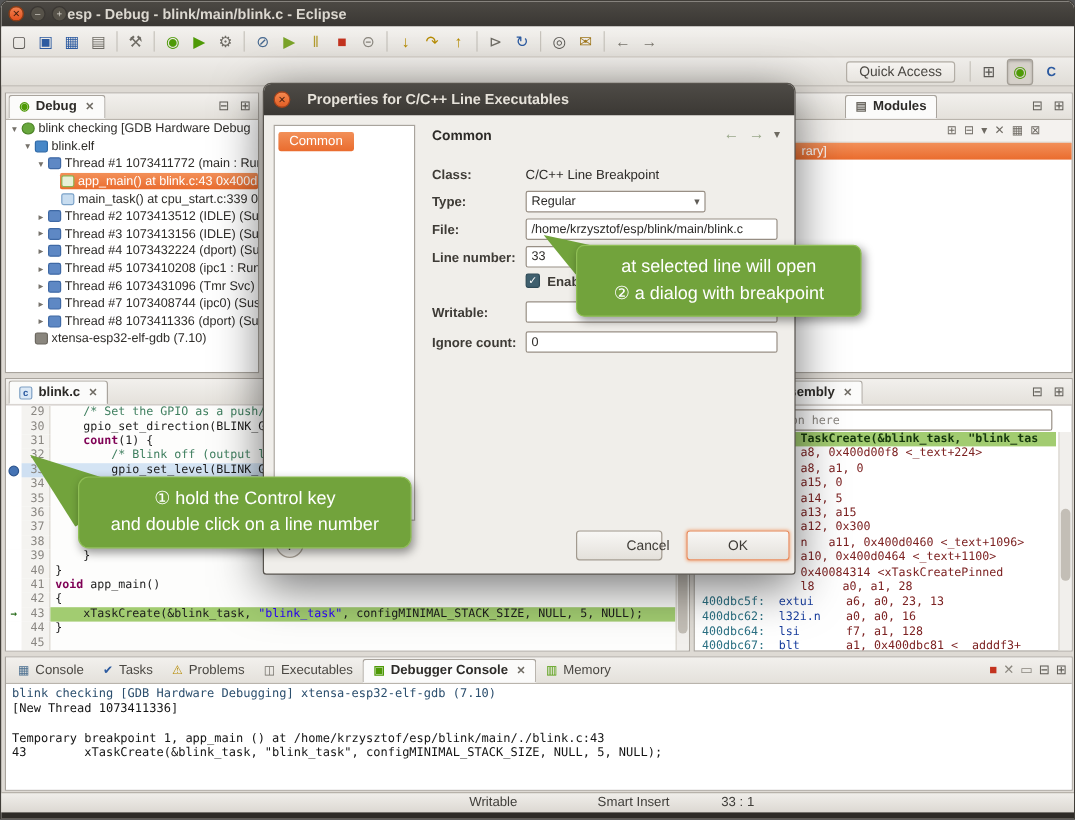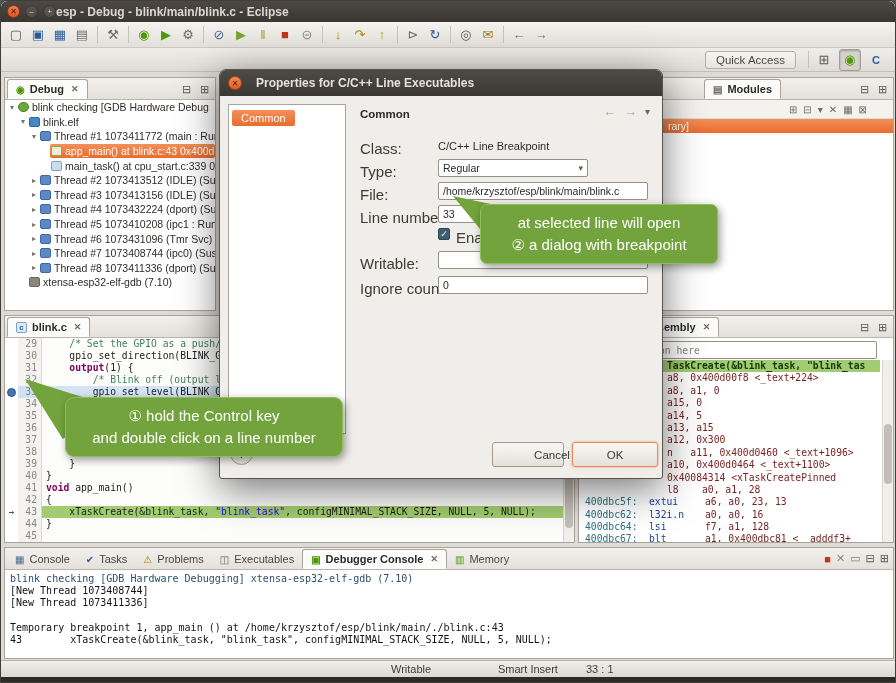--- a/index.html
+++ b/index.html
@@ -109,21 +109,21 @@
           border:1px solid #a8431a;color:#441f10;font-size:8px;line-height:13px;text-align:center;box-sizing:border-box;}
   #dtitle-text{margin-left:14px;color:#e6e2da;font-size:12px;font-weight:bold;}
   #dsidebar{position:absolute;left:8px;top:34px;width:118px;height:330px;background:#fff;
             border:1px solid #a9a49d;box-sizing:border-box;padding:3px;}
   #dsidebar-item{display:inline-block;padding:2px 9px;background:linear-gradient(#f29059,#ea6c2e);
                  color:#fff;font-size:11px;border-radius:2px;}
   #dsection{position:absolute;left:140px;top:38px;font-size:11.5px;font-weight:bold;color:#2d2b28;}
   #dnav{position:absolute;right:12px;top:34px;display:flex;gap:8px;align-items:center;}
   .dnav-arrow{color:#9aa88a;font-size:13px;}
   .dnav-menu{color:#6e6a61;font-size:10px;}
-  .dlabel{position:absolute;font-size:15px;color:#3e3b36;white-space:nowrap;}
+  .dlabel{position:absolute;font-size:11px;color:#3e3b36;white-space:nowrap;font-weight:bold;}
   .dvaltext{position:absolute;font-size:11px;color:#2d2b28;white-space:nowrap;}
   .dfield{position:absolute;height:17px;background:#fff;border:1px solid #988f85;border-radius:2px;
           font-size:10.5px;color:#2d2b28;display:flex;align-items:center;padding:8px 4px;box-sizing:border-box;}
   .dcombo{justify-content:space-between;}
   .combo-arrow{color:#5f5c56;font-size:9px;}
   #dcheck{position:absolute;left:218px;top:158px;width:12px;height:12px;background:#3f5f6e;
           border:1px solid #2e4a57;border-radius:2px;color:#fff;font-size:9px;line-height:11px;
           text-align:center;box-sizing:border-box;}
   .dbtn{position:absolute;height:25px;border:1px solid #a29a8f;border-radius:3px;
         background:linear-gradient(#f8f7f5,#e4e1db);font-size:11.5px;color:#3e3b36;
@@ -349,21 +349,21 @@
           <span class="lcode"><span>    </span><span class="cm">/* Set the GPIO as a push/</span></span>
         </div>
         <div class="eline">
           <span class="lmark"></span>
           <span class="lnum">30</span>
           <span class="lcode"><span>    gpio_set_direction(BLINK_G</span></span>
         </div>
         <div class="eline">
           <span class="lmark"></span>
           <span class="lnum">31</span>
-          <span class="lcode"><span>    </span><span class="kw">output</span><span>(1) {</span></span>
+          <span class="lcode"><span>    </span><span class="kw">count</span><span>(1) {</span></span>
         </div>
         <div class="eline">
           <span class="lmark"></span>
           <span class="lnum">32</span>
           <span class="lcode"><span>        </span><span class="cm">/* Blink off (output l</span></span>
         </div>
         <div class="eline hl-blue">
           <span class="lmark">
             <span class="mk-bp"></span>
           </span>
@@ -504,21 +504,20 @@
       <span id="console-icons">
           <span class="cicon" style="color: rgb(195, 51, 31);">■</span>
           <span class="cicon" style="color: rgb(138, 134, 126);">✕</span>
           <span class="cicon" style="color: rgb(138, 134, 126);">▭</span>
           <span class="cicon" style="color: rgb(95, 92, 86);">⊟</span>
           <span class="cicon" style="color: rgb(95, 92, 86);">⊞</span>
         </span>
     </div>
     <div id="console-lines">
         <div class="cline hd">blink checking [GDB Hardware Debugging] xtensa-esp32-elf-gdb (7.10)</div>
-        <div class="cline">[New Thread 1073408744]</div>
         <div class="cline">[New Thread 1073411336]</div>
         <div class="cline"></div>
         <div class="cline">Temporary breakpoint 1, app_main () at /home/krzysztof/esp/blink/main/./blink.c:43</div>
         <div class="cline">43        xTaskCreate(&amp;blink_task, "blink_task", configMINIMAL_STACK_SIZE, NULL, 5, NULL);</div>
       </div>
   </div>
 
   <div id="dialog">
     <div id="dtitle">
       <span id="dclose">✕</span>
@@ -552,34 +551,34 @@
     <span id="dcheck">✓</span>
     <span class="dlabel" style="left:236px;top:159px;">Enabled</span>
 
     <span class="dlabel" style="left:140px;top:185px;">Writable:</span>
     <span class="dfield" style="left:218px;top:181px;width:210px;"></span>
 
     <span class="dlabel" style="left:140px;top:210px;">Ignore count:</span>
     <span class="dfield" style="left:218px;top:206px;width:210px;">0</span>
 
     <span id="dhelp">?</span>
-    <span class="dbtn" style="left:272px;top:372px;width:72px;padding-left:48px;">Cancel</span>
+    <span class="dbtn" style="left:260px;top:372px;width:72px;padding-left:48px;">Cancel</span>
     <span class="dbtn" id="dok" style="left:352px;top:372px;width:86px;">OK</span>
   </div>
 
   <div class="tail" id="tail1"></div>
   <div class="callout" id="callout1">
     <div>① hold the Control key</div>
     <div>and double click on a line number</div>
   </div>
   <div class="tail" id="tail2"></div>
   <div class="callout" id="callout2">
     <div>at selected line will open</div>
     <div>② a dialog with breakpoint</div>
   </div>
 
   <div id="statusbar">
     <span class="stitem" style="left:390px;">Writable</span>
     <span class="stitem" style="left:497px;">Smart Insert</span>
-    <span class="stitem" style="left:585px;">33 : 1</span>
+    <span class="stitem" style="left:600px;">33 : 1</span>
   </div>
   <div id="darkstrip"></div>
 </div>
 
 </body></html>

